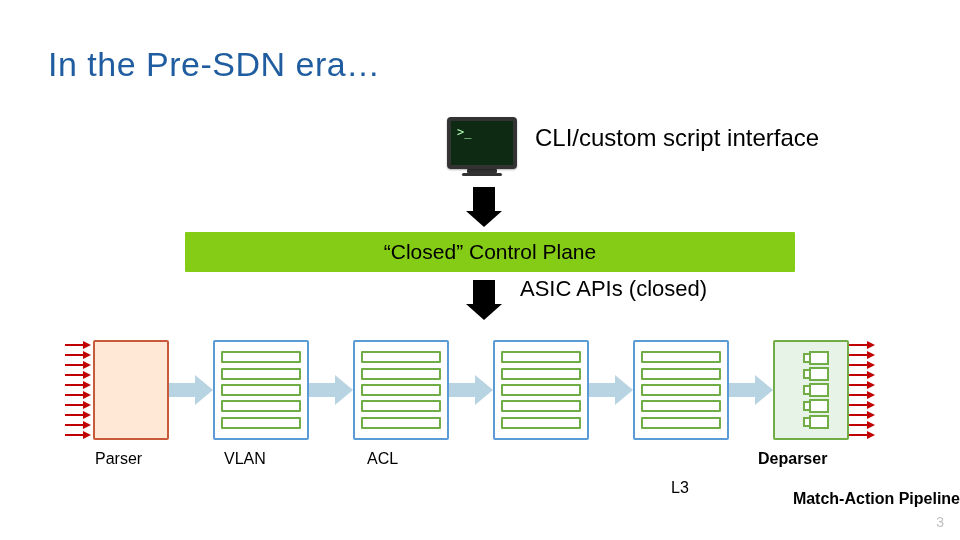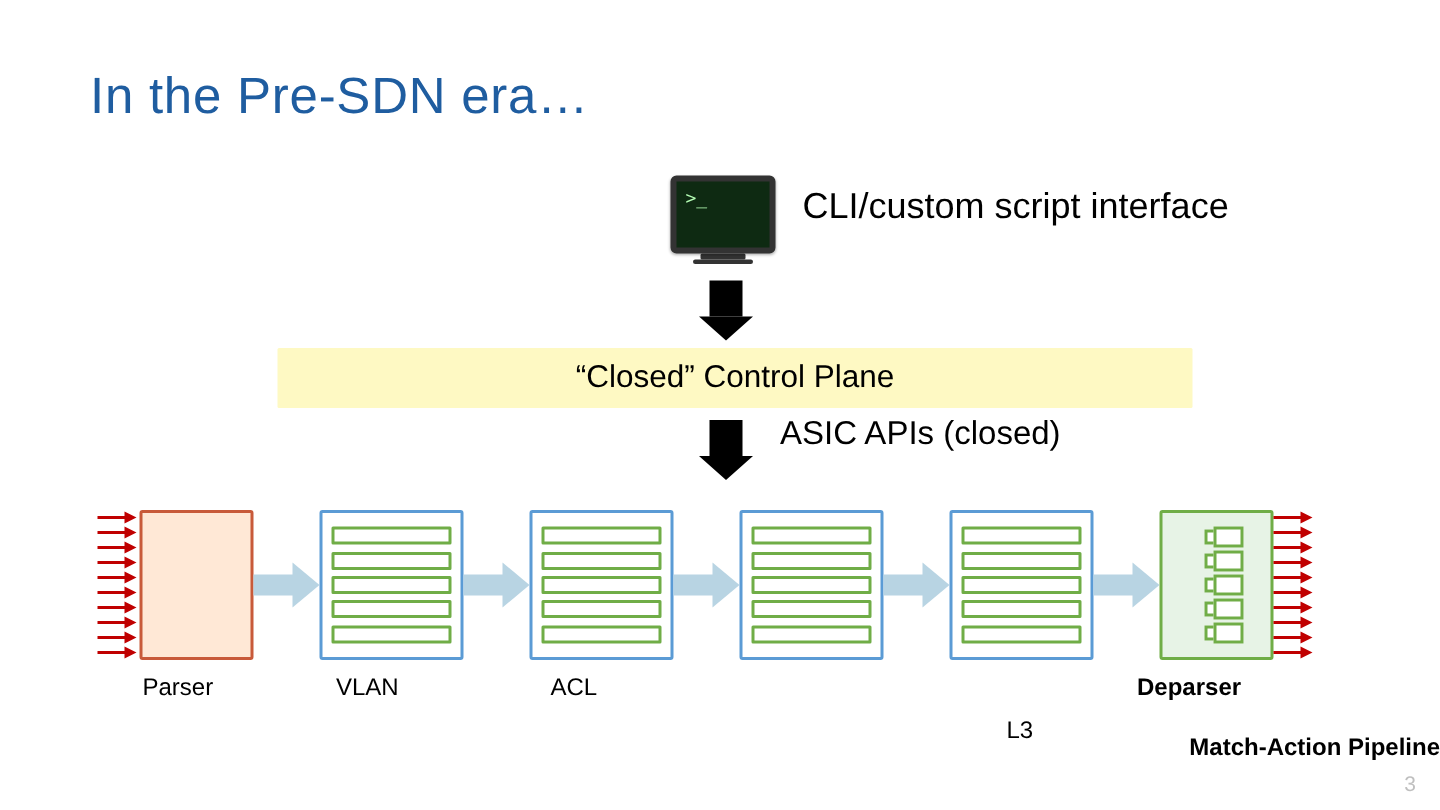--- a/index.html
+++ b/index.html
@@ -13,21 +13,20 @@
     color: #000;
   }
   .title {
     position: absolute;
     top: 45px;
     left: 48px;
     font-size: 34px;
     font-weight: 300;
     color: #1f5da0;
     letter-spacing: 0.5px;
-    margin-left: 12px;
   }
   .page-num {
     position: absolute;
     right: 16px;
     bottom: 10px;
     font-size: 14px;
     color: #bfbfbf;
   }
 
   
@@ -101,21 +100,21 @@
     border-top: 16px solid #000;
   }
 
   
   .control-plane {
     position: absolute;
     top: 232px;
     left: 185px;
     width: 610px;
     height: 40px;
-    background: #fef9c3;
+    background: #84cc16;
     text-align: center;
     font-size: 21px;
     font-weight: 300;
     line-height: 40px;
     border-radius: 1px;
   }
 
   .asic-text {
     position: absolute;
     top: 276px;

